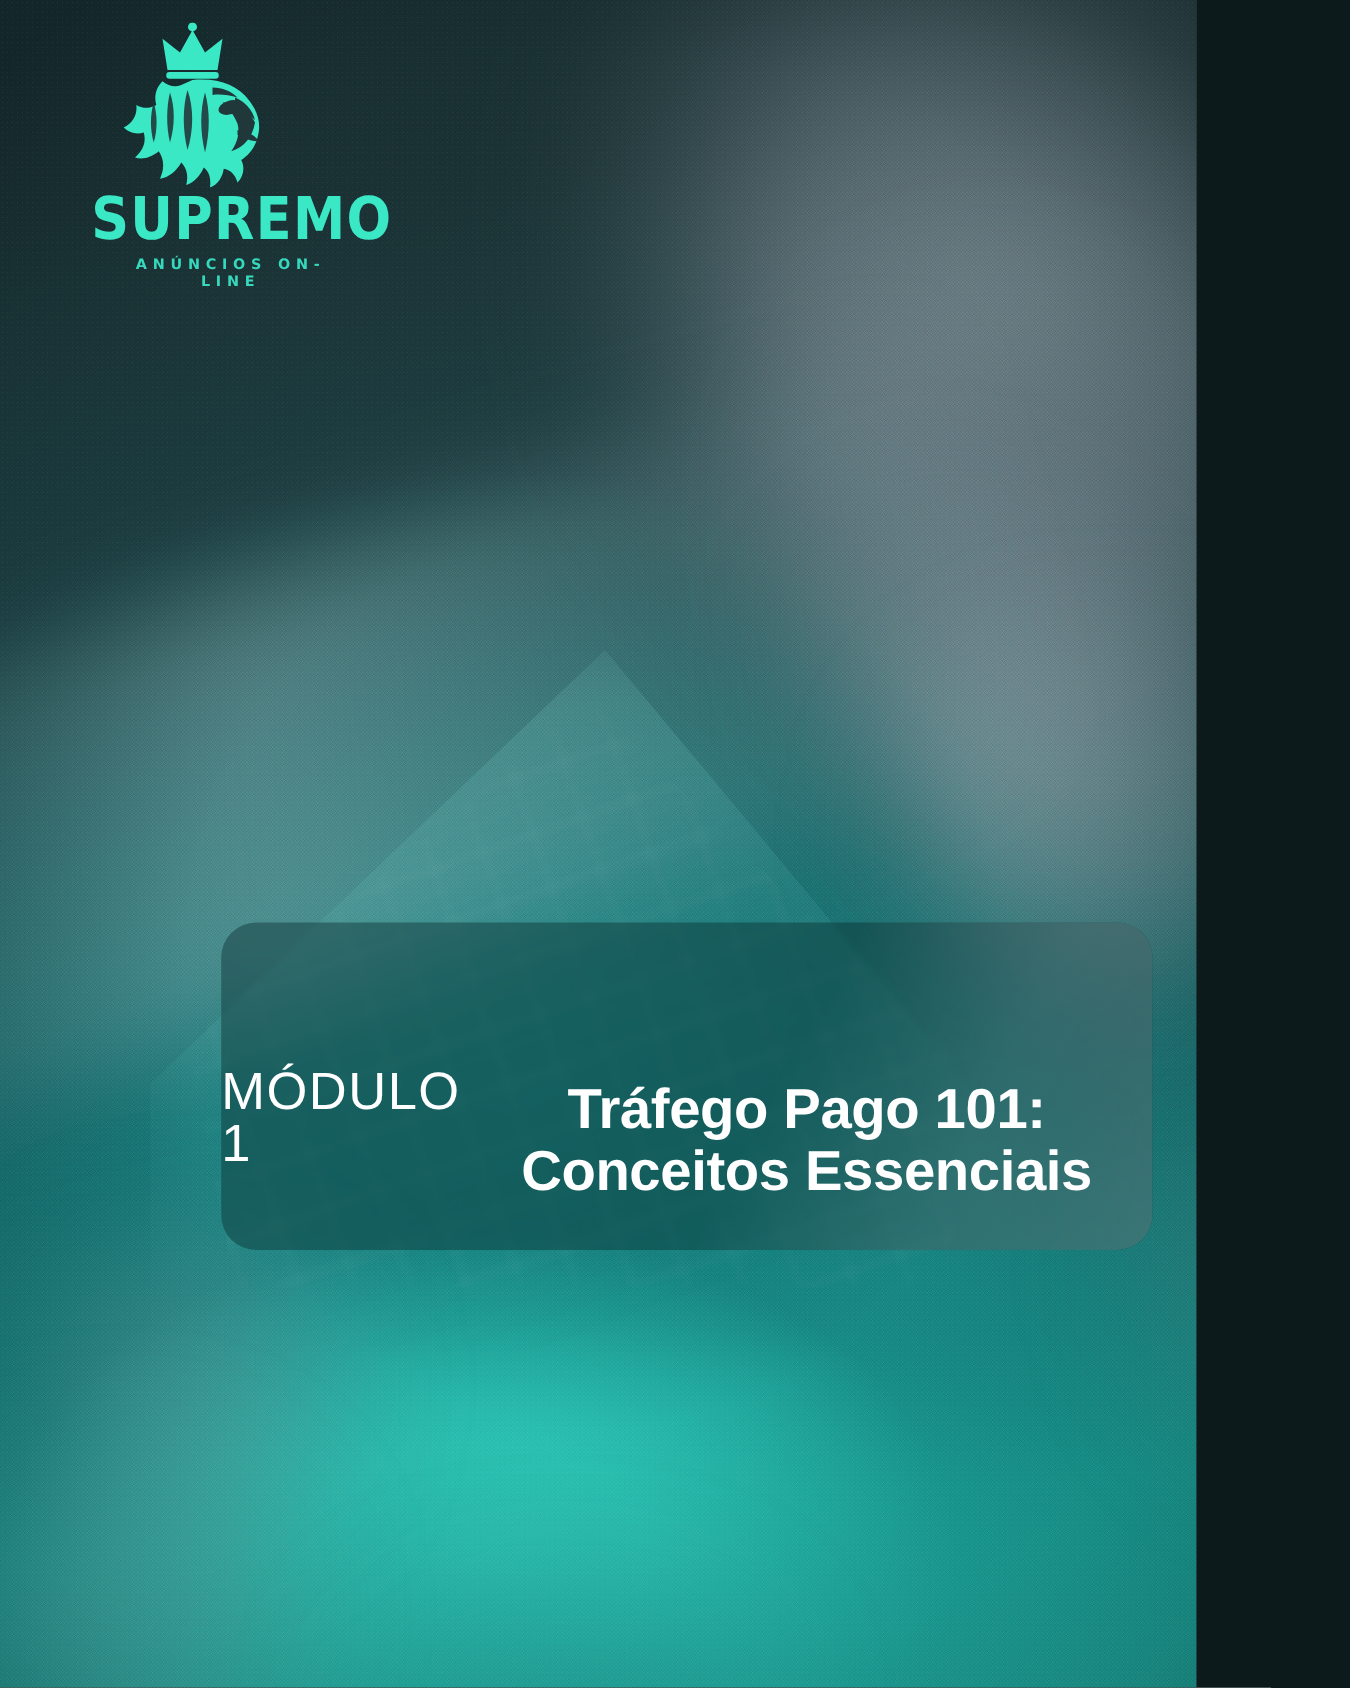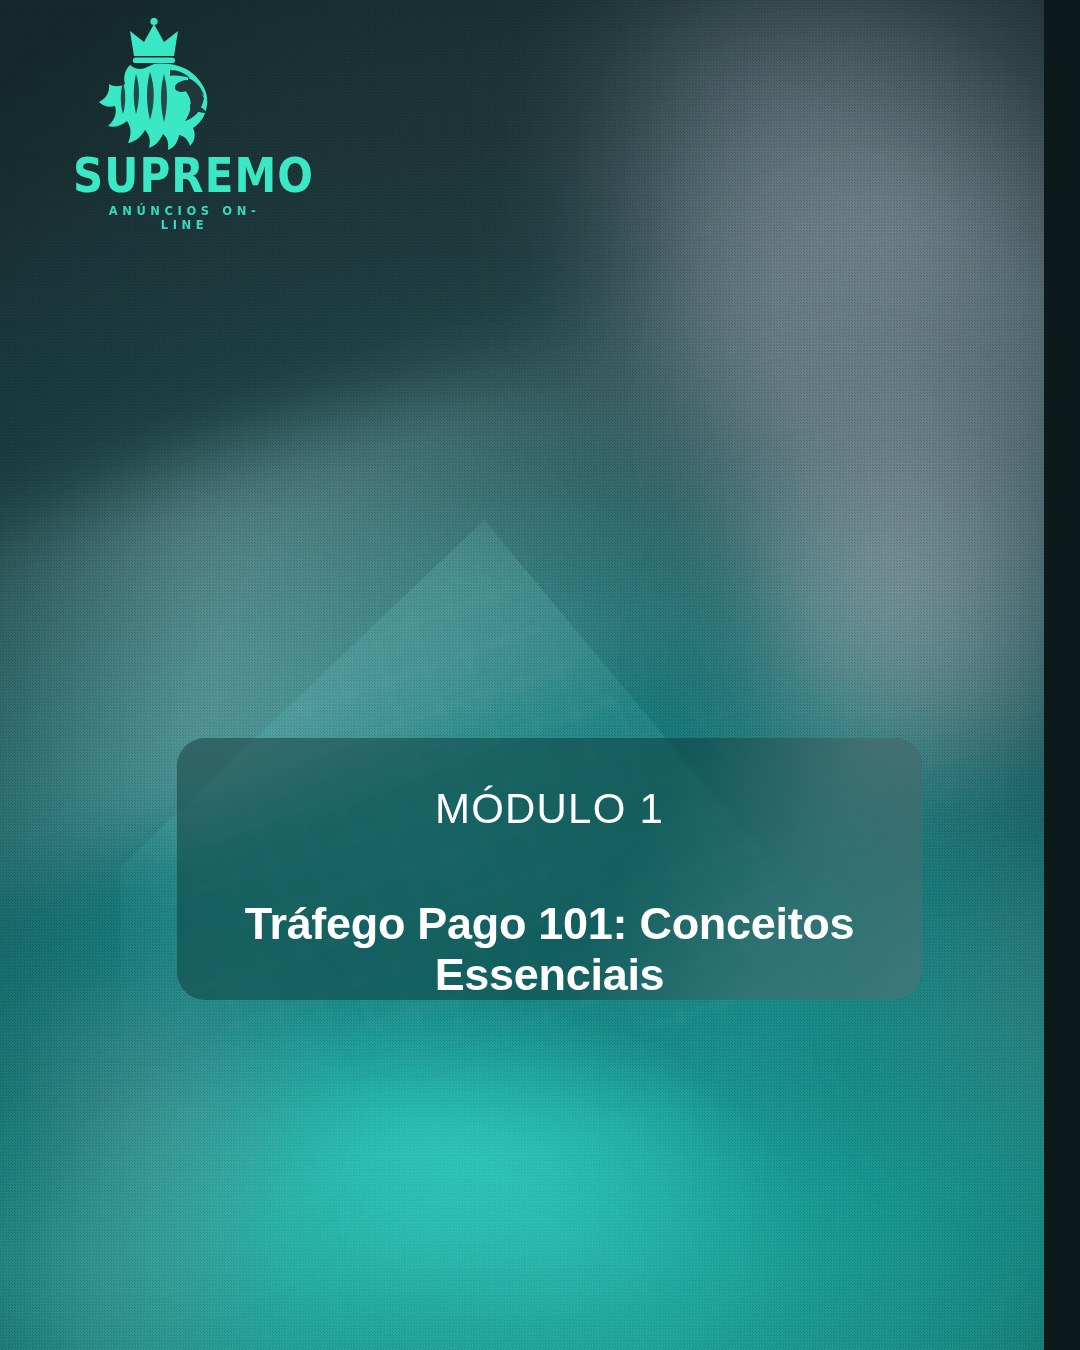--- a/index.html
+++ b/index.html
@@ -8,21 +8,21 @@
   html, body {
     width: 1080px;
     height: 1350px;
     background: #0d1a1c;
     font-family: "Liberation Sans", sans-serif;
     overflow: hidden;
   }
 
   .canvas {
     position: relative;
-    width: 1044px;
+    width: 957px;
     height: 1350px;
     overflow: hidden;
     background: #404040;
   }
 
   
   .bg-base {
     position: absolute;
     inset: -120px;
     background:
@@ -162,21 +162,21 @@
   .title-card {
     position: absolute;
     left: 177px;
     top: 738px;
     width: 745px;
     height: 262px;
     border-radius: 28px;
     background: rgba(10,44,46,0.42);
     backdrop-filter: blur(2px);
     display: flex;
-    flex-direction: column;
+    flex-direction: row;
     align-items: center;
     justify-content: space-between;
     padding-top: 50px;
     overflow: hidden;
   }
   .title-card::after {
     content: "";
     position: absolute; inset: 0;
     border-radius: 28px;
     background: linear-gradient(118deg, rgba(255,255,255,0.0) 58%, rgba(190,212,216,0.16) 78%, rgba(200,220,224,0.22) 100%);

